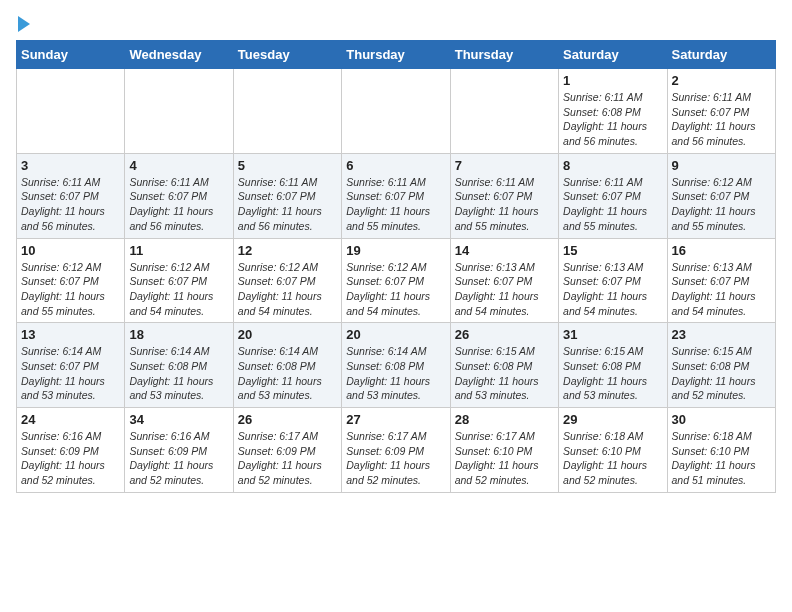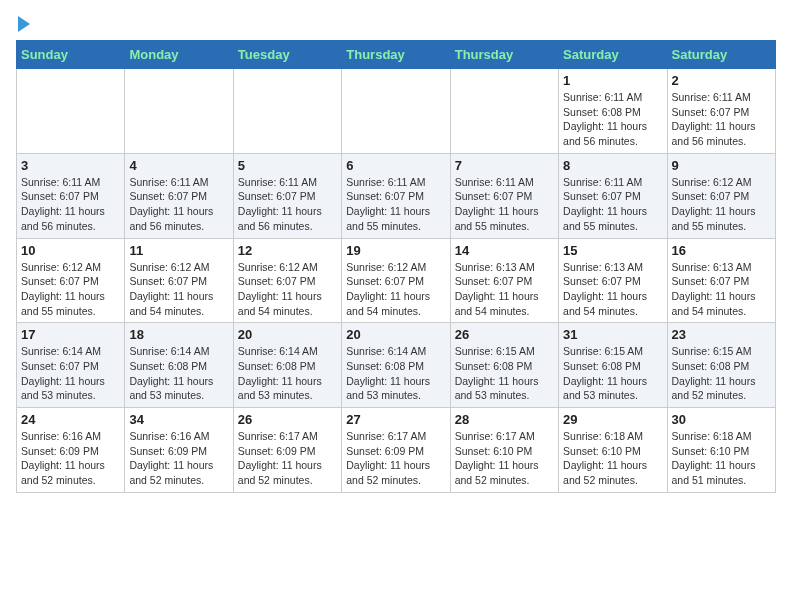--- a/index.html
+++ b/index.html
@@ -32,38 +32,38 @@
       border-left: 12px solid #3a9ad9;
       display: inline-block;
       margin-left: 2px;
     }
     .title-section { text-align: right; }
     .month-title { font-size: 36px; color: #333; font-weight: normal; }
     .location { font-size: 16px; color: #555; }
     .calendar { width: 100%; border-collapse: collapse; }
     .calendar th {
       background: #2a6db5;
-      color: #86efac;
+      color: #ffffff;
       padding: 6px 4px;
       text-align: left;
       font-size: 13px;
       border: 1px solid #2a6db5;
     }
     .calendar td {
       border: 1px solid #ccc;
       vertical-align: top;
       padding: 4px;
       width: 14.28%;
       min-height: 80px;
       font-size: 11px;
       background: #fff;
     }
     .calendar tr:nth-child(even) td { background: #f0f4f8; }
     .day-num { font-weight: bold; font-size: 13px; margin-bottom: 2px; color: #222; }
-    .day-info { color: #333; font-size: 10.5px; line-height: 1.4; }
+    .day-info { color: #333; font-size: 10.5px; line-height: 1.4; font-style: italic; }
     .empty-cell { background: #fff !important; }
   </style>
 </head>
 <body>
 
 <div class="header">
   <div class="logo">
     <span class="logo-general"></span>
     <span class="logo-blue">
       <span></span>
@@ -73,21 +73,21 @@
   <div class="title-section">
     <div class="month-title"></div>
     <div class="location"></div>
   </div>
 </div>
 
 <table class="calendar">
   <thead>
     <tr id="dow-row">
         <th>Sunday</th>
-        <th>Monday</th>
+        <th>Wednesday</th>
         <th>Tuesday</th>
         <th>Thursday</th>
         <th>Thursday</th>
         <th>Saturday</th>
         <th>Saturday</th>
       </tr>
   </thead>
   <tbody id="calendar-body">
       <tr>
         <td class="empty-cell"></td>
@@ -159,21 +159,21 @@
           <div class="day-num">15</div>
           <div class="day-info">Sunrise: 6:13 AM<br>Sunset: 6:07 PM<br>Daylight: 11 hours and 54 minutes.</div>
         </td>
         <td>
           <div class="day-num">16</div>
           <div class="day-info">Sunrise: 6:13 AM<br>Sunset: 6:07 PM<br>Daylight: 11 hours and 54 minutes.</div>
         </td>
       </tr>
       <tr>
         <td>
-          <div class="day-num">17</div>
+          <div class="day-num">13</div>
           <div class="day-info">Sunrise: 6:14 AM<br>Sunset: 6:07 PM<br>Daylight: 11 hours and 53 minutes.</div>
         </td>
         <td>
           <div class="day-num">18</div>
           <div class="day-info">Sunrise: 6:14 AM<br>Sunset: 6:08 PM<br>Daylight: 11 hours and 53 minutes.</div>
         </td>
         <td>
           <div class="day-num">20</div>
           <div class="day-info">Sunrise: 6:14 AM<br>Sunset: 6:08 PM<br>Daylight: 11 hours and 53 minutes.</div>
         </td>

